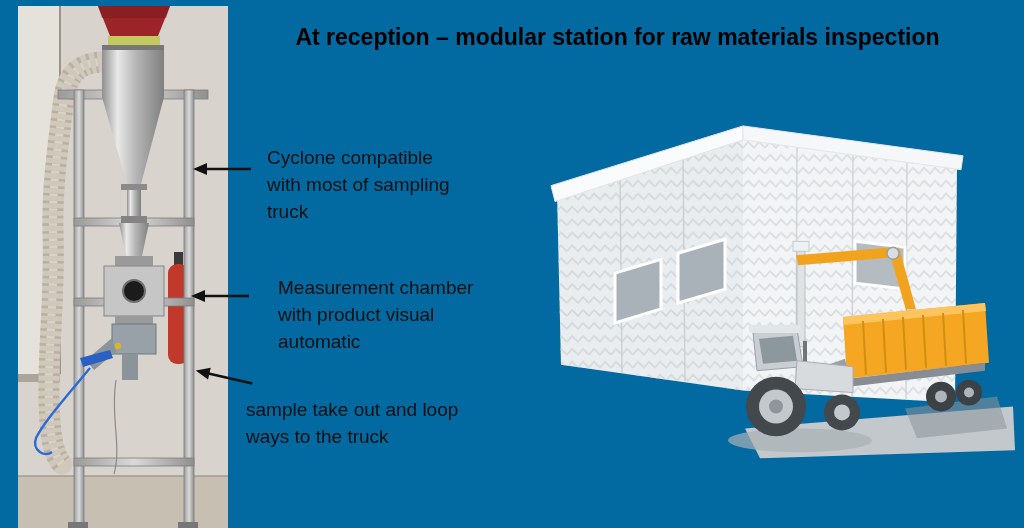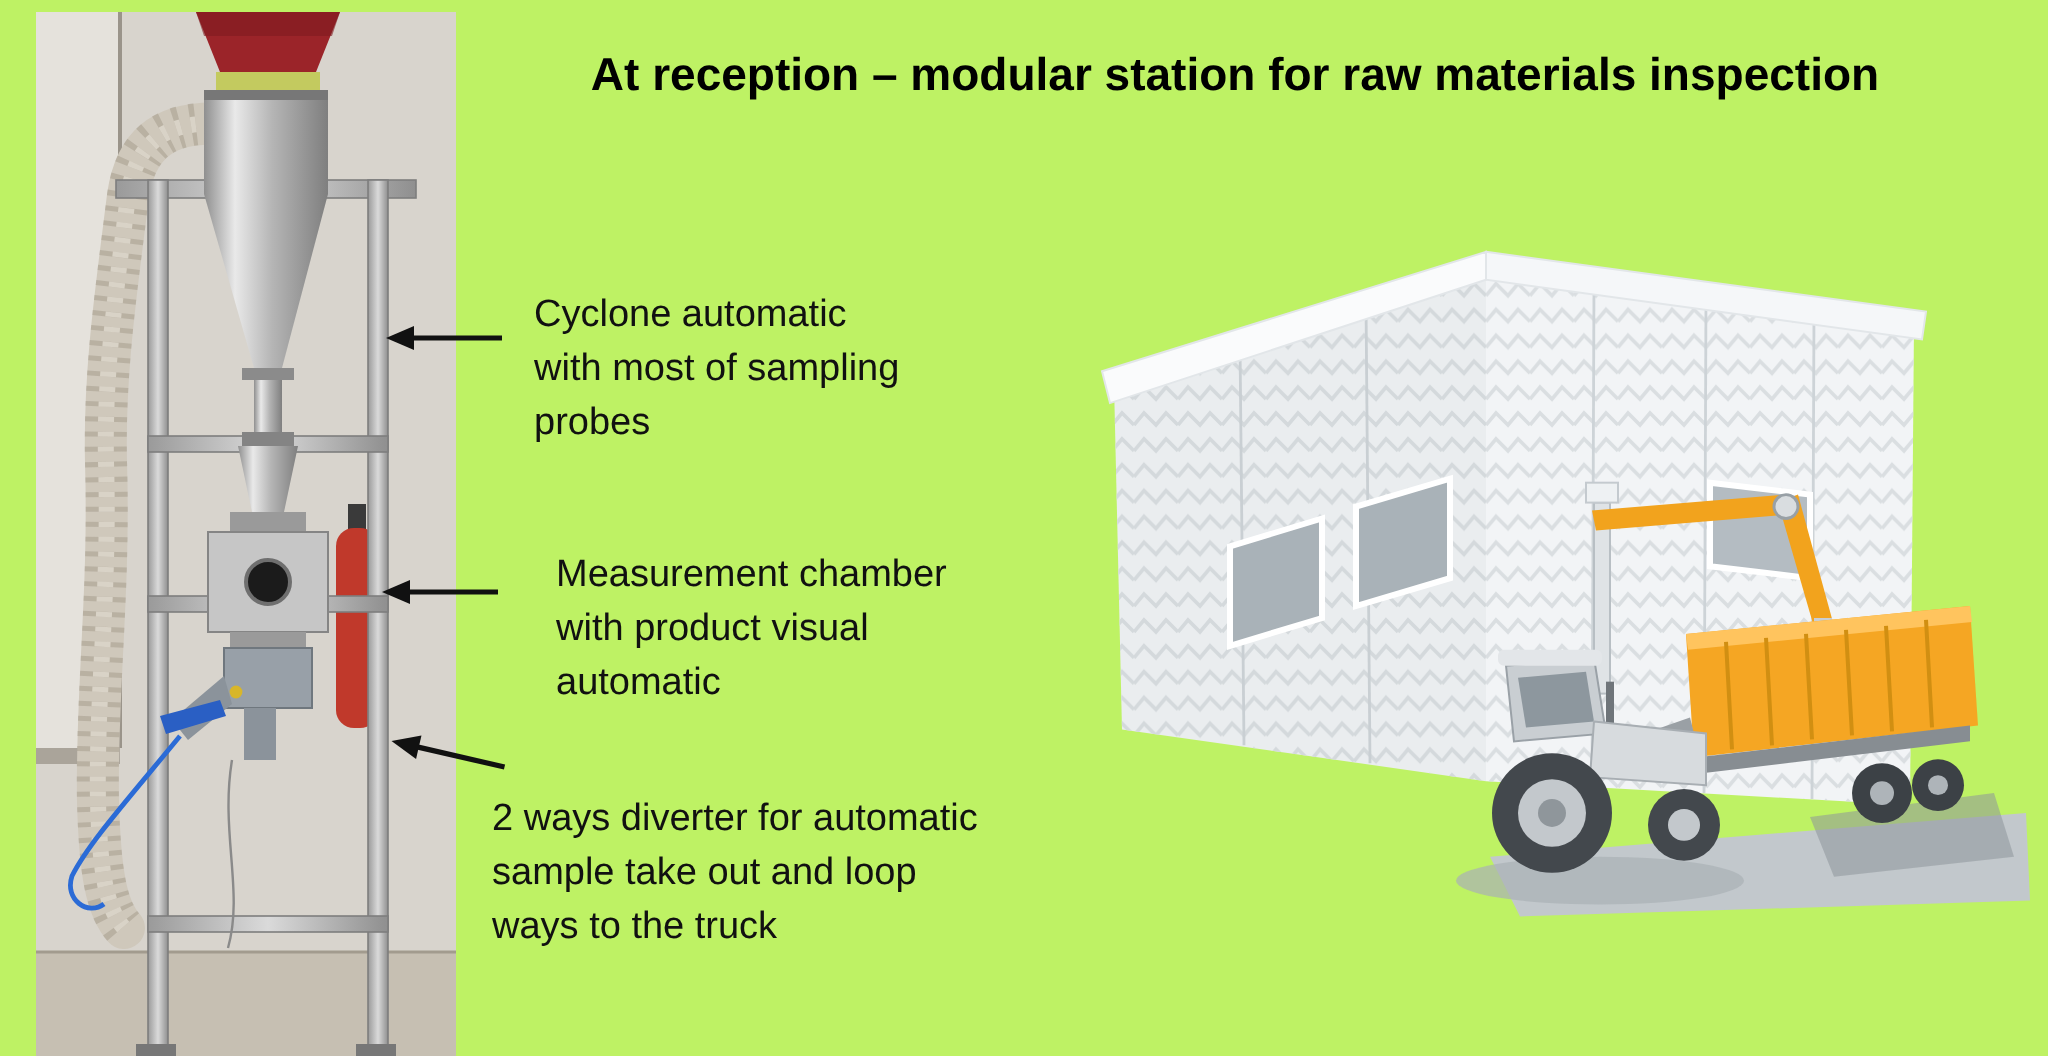--- a/index.html
+++ b/index.html
@@ -1,16 +1,16 @@
 <!DOCTYPE html>
 <html><head>
 <meta charset="utf-8">
 <style>
   html,body{margin:0;padding:0;background:#ffffff;}
-  .slide{position:relative;width:1024px;height:528px;background:#bef264;overflow:hidden;
+  .slide{position:relative;width:1024px;height:528px;background:#0369a1;overflow:hidden;
          font-family:"Liberation Sans", sans-serif;}
   .title{position:absolute;left:220px;top:9px;width:795px;text-align:center;
          font-size:23px;font-weight:700;color:#000;}
   .photo{position:absolute;left:18px;top:6px;width:210px;height:522px;}
   .render{position:absolute;left:545px;top:112px;width:470px;height:393px;}
   .ann-text{position:absolute;font-size:19px;color:#111;}
   .ann-text div{line-height:27px;white-space:nowrap;}
   .ann1{left:267px;top:144px;}
   .ann2{left:278px;top:274px;}
   .ann3{left:246px;top:396px;}
@@ -108,41 +108,40 @@
         <path d="M98 374 C 92 410 104 440 96 468" stroke="#8a8a8a" stroke-width="1.2"></path>
       </g>
     </svg>
   </div>
 
   <svg class="arrow arrow1" width="62" height="18" viewBox="0 0 62 18">
     <line x1="60" y1="9" x2="14" y2="9" stroke="#111" stroke-width="2.6"></line>
     <polygon points="2,9 16,3 16,15" fill="#111"></polygon>
   </svg>
   <div class="ann-text ann1">
-    <div>Cyclone automatic</div>
+    <div>Cyclone compatible</div>
     <div>with most of sampling</div>
-    <div>probes</div>
+    <div>truck</div>
   </div>
 
   <svg class="arrow arrow2" width="62" height="18" viewBox="0 0 62 18">
     <line x1="60" y1="9" x2="14" y2="9" stroke="#111" stroke-width="2.6"></line>
     <polygon points="2,9 16,3 16,15" fill="#111"></polygon>
   </svg>
   <div class="ann-text ann2">
     <div>Measurement chamber</div>
     <div>with product visual</div>
     <div>automatic</div>
   </div>
 
   <svg class="arrow arrow3" width="62" height="18" viewBox="0 0 62 18">
     <line x1="60" y1="9" x2="14" y2="9" stroke="#111" stroke-width="2.6"></line>
     <polygon points="2,9 16,3 16,15" fill="#111"></polygon>
   </svg>
   <div class="ann-text ann3">
-    <div>2 ways diverter for automatic</div>
     <div>sample take out and loop</div>
     <div>ways to the truck</div>
   </div>
 
   <div class="render">
     <svg viewBox="0 0 470 395" width="470" height="393" preserveAspectRatio="none">
       <defs>
         <pattern id="chev" width="22" height="13" patternUnits="userSpaceOnUse">
           <path d="M0 10 L5 4 L11 10 L16 4 L22 10" fill="none" stroke="#d4d9dc" stroke-width="1.8"></path>
         </pattern>

